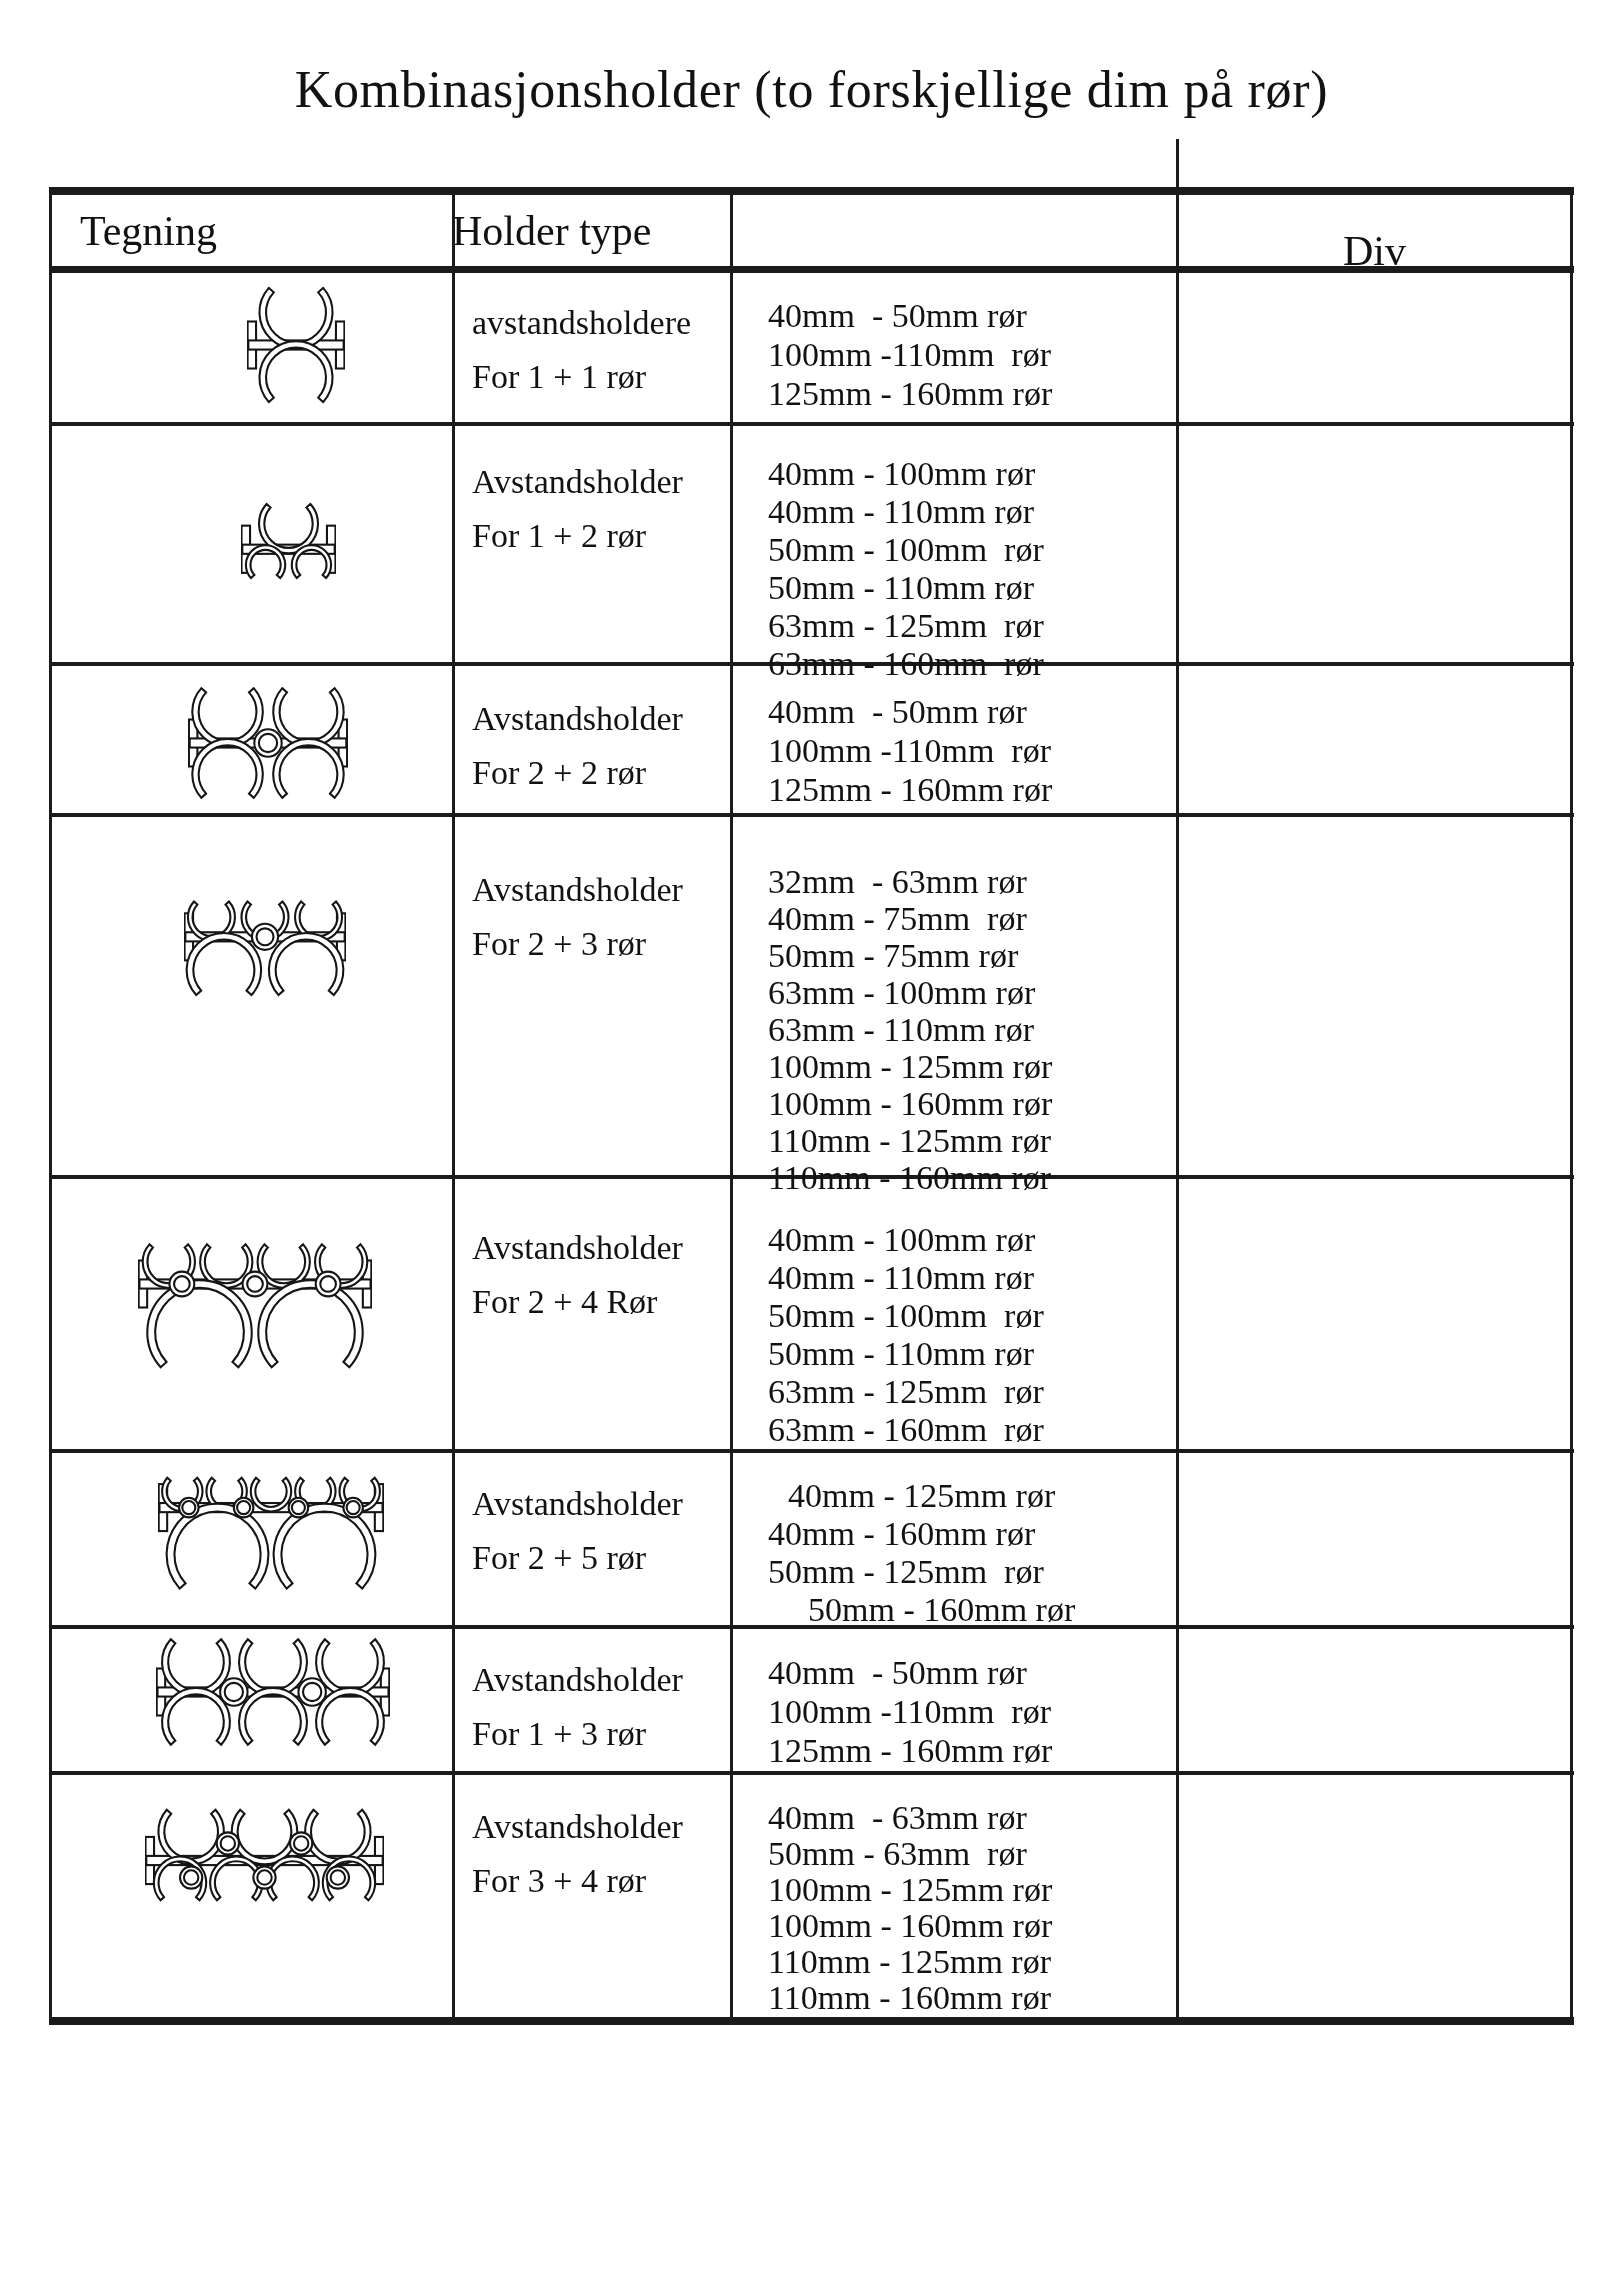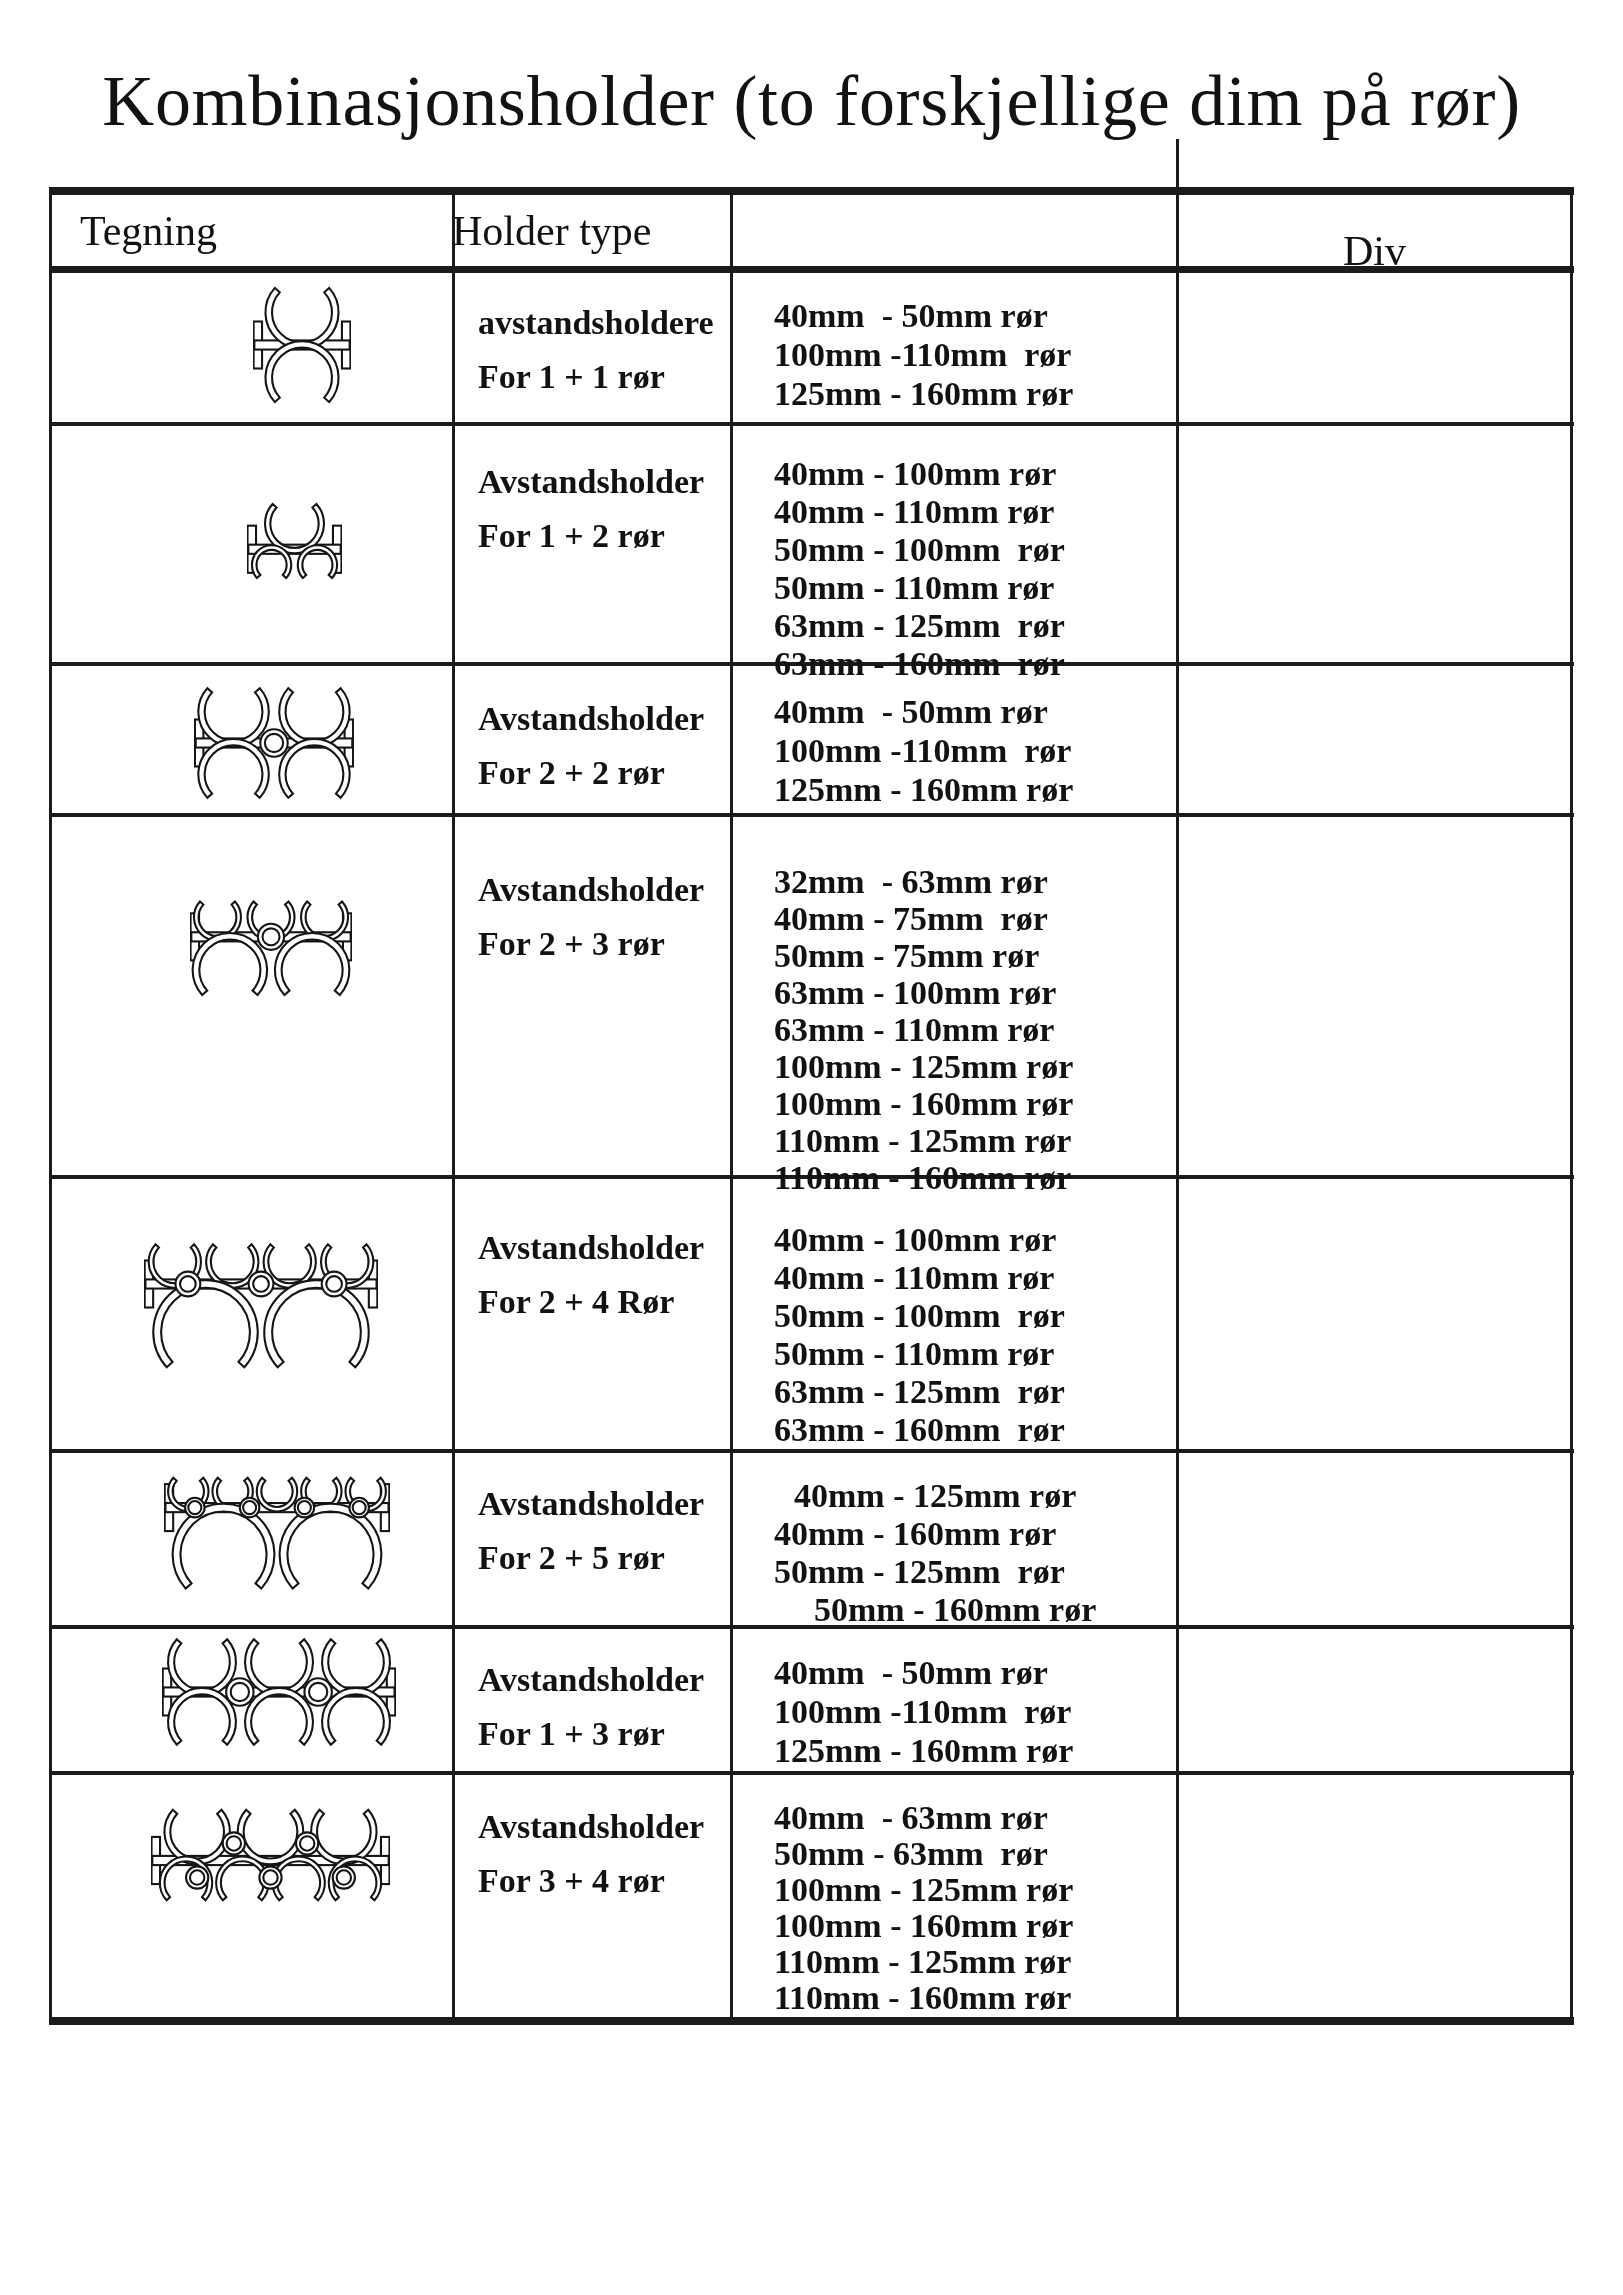--- a/index.html
+++ b/index.html
@@ -11,34 +11,34 @@
     font-family:"Liberation Serif", serif;
     color:#121212;
     overflow:hidden;
   }
   #title{
     position:absolute;
     top:60px;
     left:0;
     width:1623px;
     text-align:center;
-    font-size:72px;
+    font-size:52px;
     line-height:1.15;
     letter-spacing:0.7px;
     white-space:nowrap;
   }
   .hline,.vline{position:absolute;background:#1b1b1b;}
   .hdr{
     position:absolute;
     top:208px;
     font-size:42px;
     line-height:1.1;
     white-space:nowrap;
   }
-  .row{position:absolute;left:61px;width:1525px;font-weight:bold;}
+  .row{position:absolute;left:55px;width:1525px;}
   .drawing{position:absolute;}
   .drawing svg{display:block;}
   .holder{position:absolute;left:466px;font-size:34px;}
   .holder div{white-space:pre;}
   .dims{position:absolute;left:762px;font-size:34px;}
   .dim-line{white-space:pre;}
 </style>
 </head>
 <body>
 

